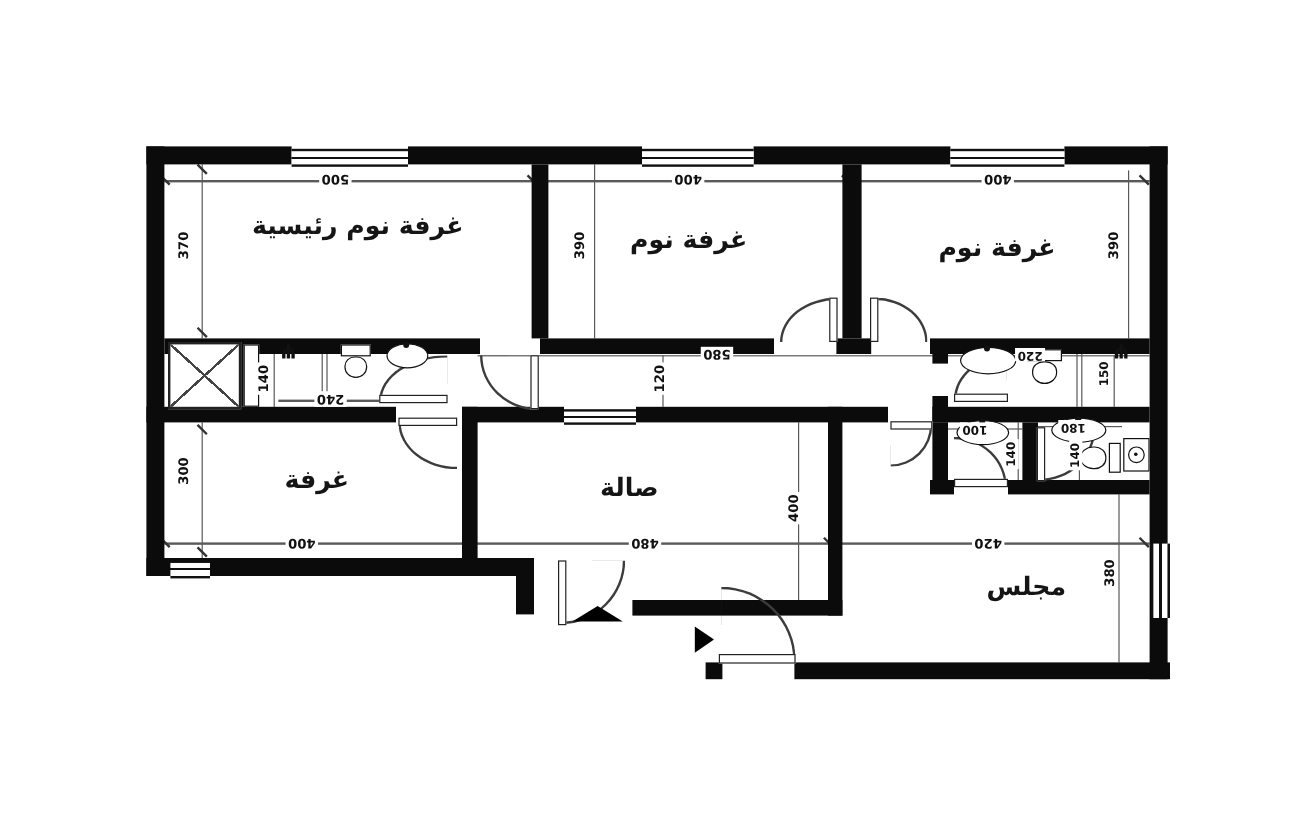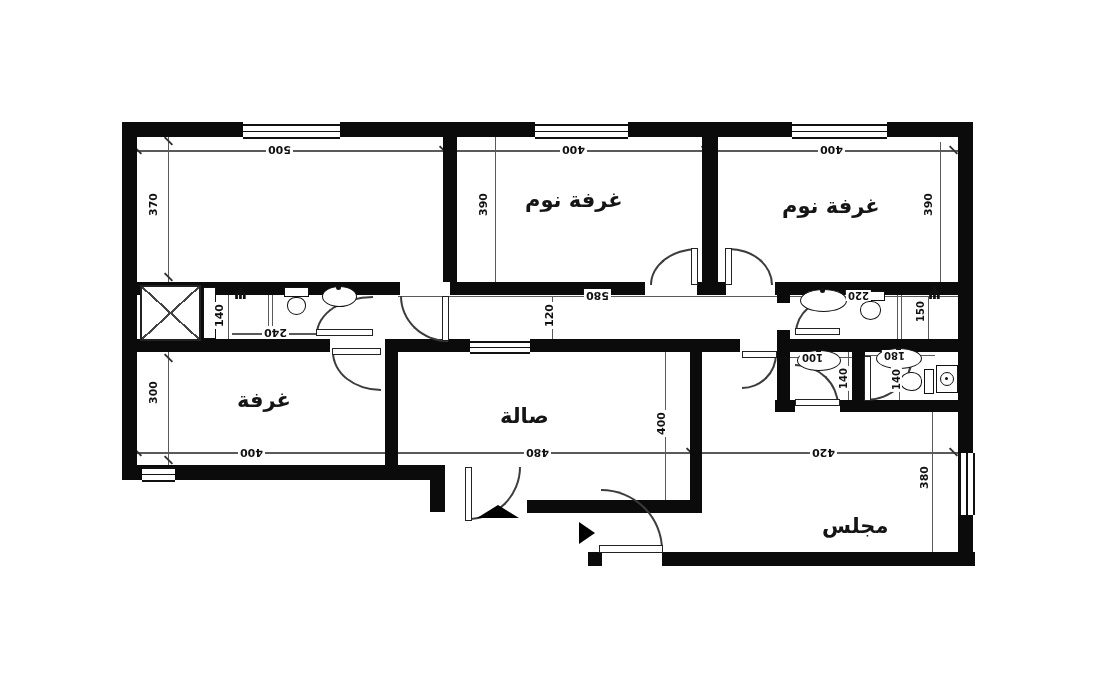--- a/index.html
+++ b/index.html
@@ -178,25 +178,26 @@
   <div class="fix ellipse" style="left:797px;top:350px;width:42px;height:19px;border-width:1.8px"></div>
   <div class="tap" style="left:816px;top:349px"></div>
   <div class="fix ellipse" style="left:876px;top:348px;width:44px;height:19px;border-width:1.8px"></div>
   <div class="tap" style="left:896px;top:347px"></div>
   <div class="fix" style="left:924px;top:369px;width:8px;height:23px;border-width:1.5px"></div>
   <div class="fix bowl-h" style="left:900px;top:372px;width:20px;height:17px;border-width:1.5px"></div>
   <div class="fix" style="left:936px;top:365px;width:20px;height:26px;border-width:1.5px"></div>
   <div class="washer-drum" style="left:940px;top:372px;width:12px;height:12px"></div>
   <div class="dot" style="left:945px;top:377px;width:3px;height:3px"></div>
 
+  <div class="roomlabel" style="left:210px;top:176px">غرفة نوم رئيسية</div>
   <div class="roomlabel" style="left:525px;top:188px">غرفة نوم</div>
   <div class="roomlabel" style="left:782px;top:194px">غرفة نوم</div>
   <div class="roomlabel" style="left:237px;top:388px">غرفة</div>
-  <div class="roomlabel" style="left:500px;top:404px">صالة</div>
-  <div class="roomlabel" style="left:822px;top:514px">مجلس</div>
+  <div class="roomlabel" style="left:500px;top:394px">صالة</div>
+  <div class="roomlabel" style="left:822px;top:477px">مجلس</div>
 
   <div class="dim" style="left:266px;top:143px">500</div>
   <div class="dimv" style="left:140px;top:198px">370</div>
   <div class="dim" style="left:560px;top:143px">400</div>
   <div class="dimv" style="left:470px;top:198px">390</div>
   <div class="dim" style="left:818px;top:143px">400</div>
   <div class="dimv" style="left:915px;top:198px">390</div>
   <div class="dim" style="left:584px;top:289px">580</div>
   <div class="dimv" style="left:536px;top:309px">120</div>
   <div class="dimv" style="left:206px;top:309px">140</div>

